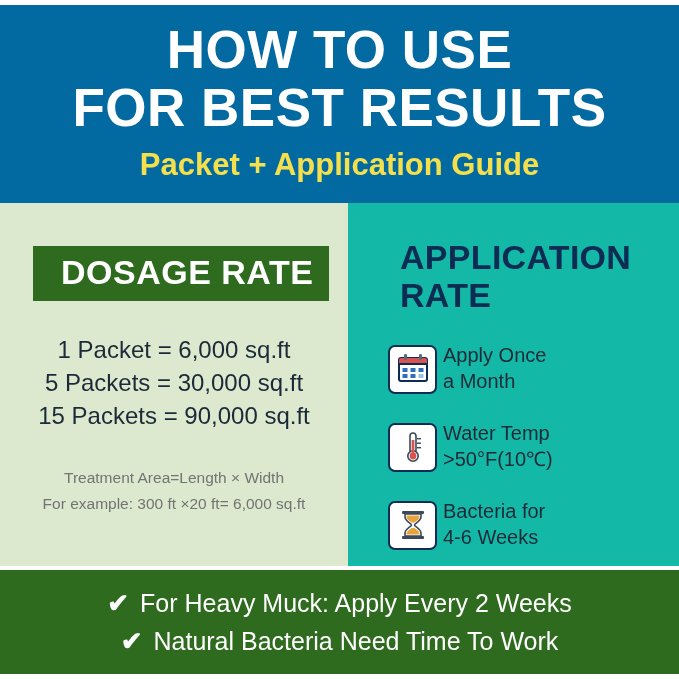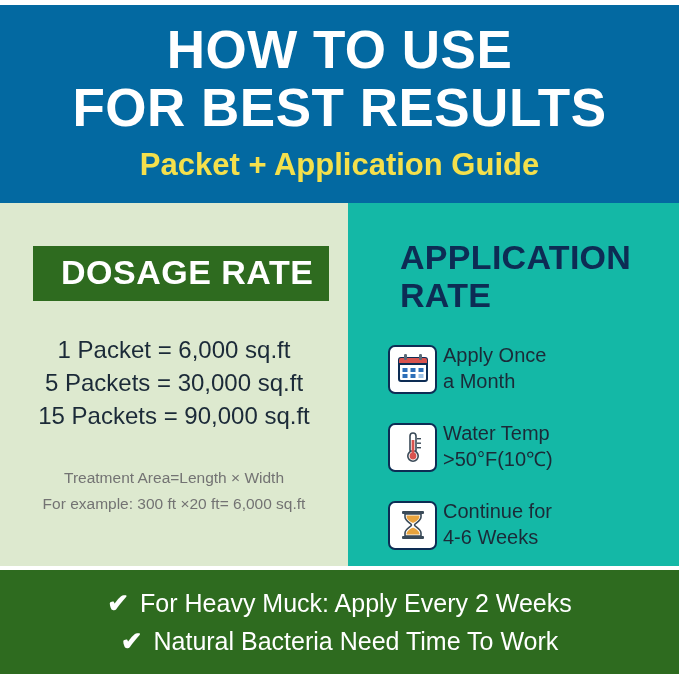--- a/index.html
+++ b/index.html
@@ -246,21 +246,21 @@
           <div class="icon-box">
             <svg width="34" height="34" viewBox="0 0 34 34">
               <rect x="6" y="3" width="22" height="3" rx="1" fill="#3a4a58"></rect>
               <rect x="6" y="28" width="22" height="3" rx="1" fill="#3a4a58"></rect>
               <path d="M9 6 L25 6 L25 9 C25 13 18.5 15.5 18.5 17 C18.5 18.5 25 21 25 25 L25 28 L9 28 L9 25 C9 21 15.5 18.5 15.5 17 C15.5 15.5 9 13 9 9 Z" fill="#ffffff" stroke="#3a4a58" stroke-width="1.6"></path>
               <path d="M10.6 7.6 L23.4 7.6 L23.4 9 C23.4 12 17 15 17 15 C17 15 10.6 12 10.6 9 Z" fill="#e8a33d"></path>
               <path d="M17 19.5 C17 19.5 23.4 22.5 23.4 25.3 L23.4 26.4 L10.6 26.4 L10.6 25.3 C10.6 22.5 17 19.5 17 19.5 Z" fill="#e8a33d"></path>
             </svg>
           </div>
           <div class="app-text">
-            <div>Continue for</div>
+            <div>Bacteria for</div>
             <div>4-6 Weeks</div>
           </div>
         </div>
 
       </div>
     </div>
   </div>
 
   <div class="footer">
     <div class="footer-row">

